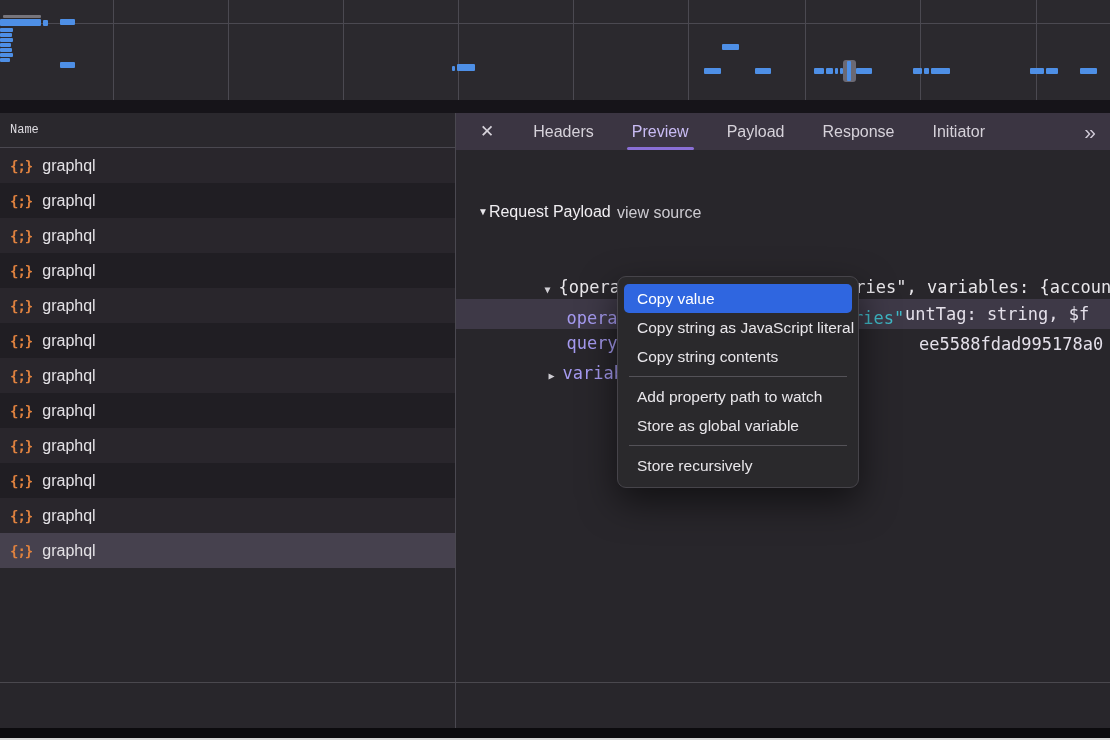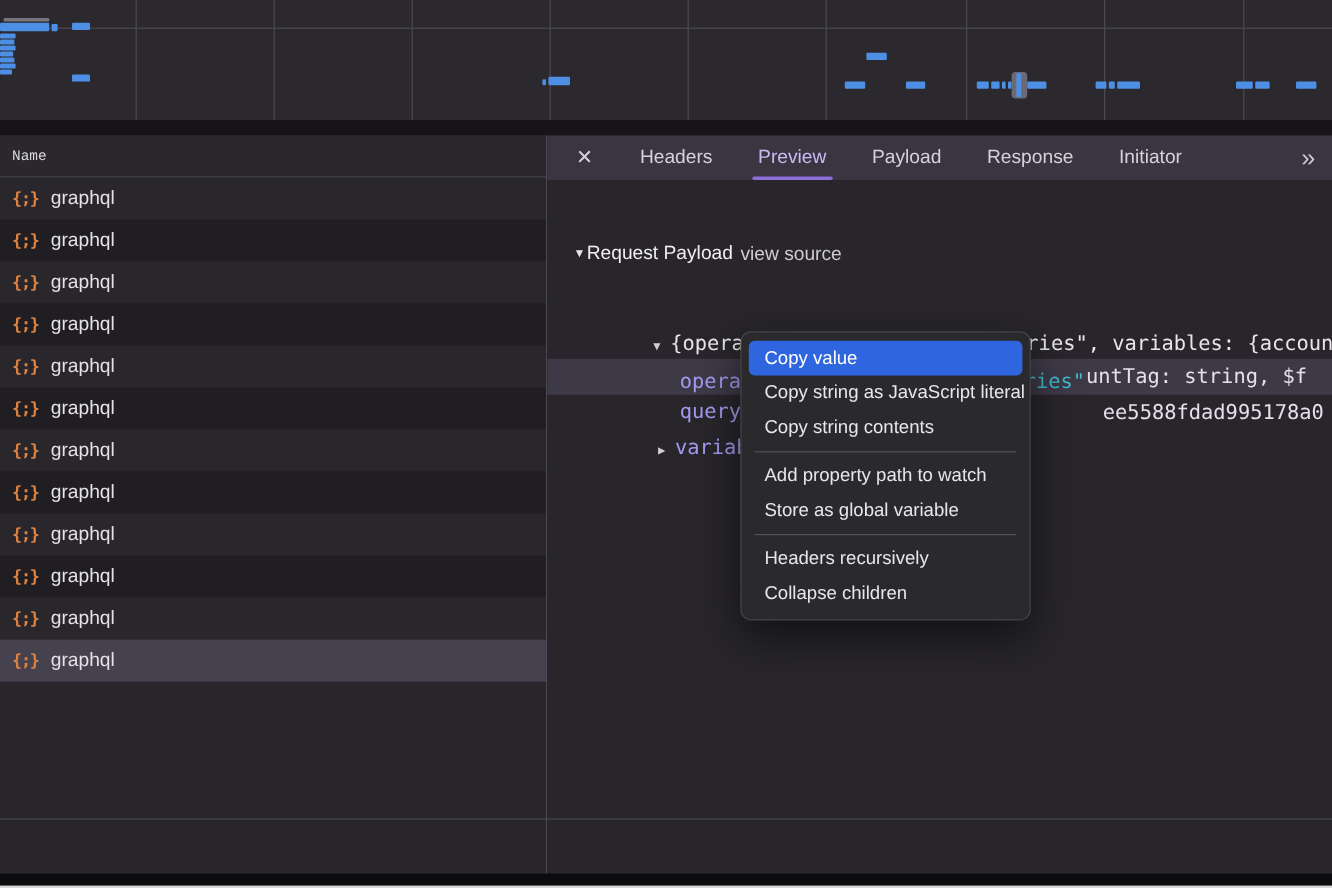--- a/index.html
+++ b/index.html
@@ -216,19 +216,18 @@
 </div>
 
 <div class="context-menu">
     <div class="menu-item selected">Copy value</div>
     <div class="menu-item">Copy string as JavaScript literal</div>
     <div class="menu-item">Copy string contents</div>
     <div class="menu-sep"></div>
     <div class="menu-item">Add property path to watch</div>
     <div class="menu-item">Store as global variable</div>
     <div class="menu-sep"></div>
-    <div class="menu-item">Headers recursively</div>
-    <div class="menu-item">Collapse children</div>
+    <div class="menu-item">Store recursively</div>
   </div>
 
 <div class="bottom-sep"></div>
 <div class="bottom-bar"></div>
 <div class="bottom-edge"></div>
 
 </body></html>

